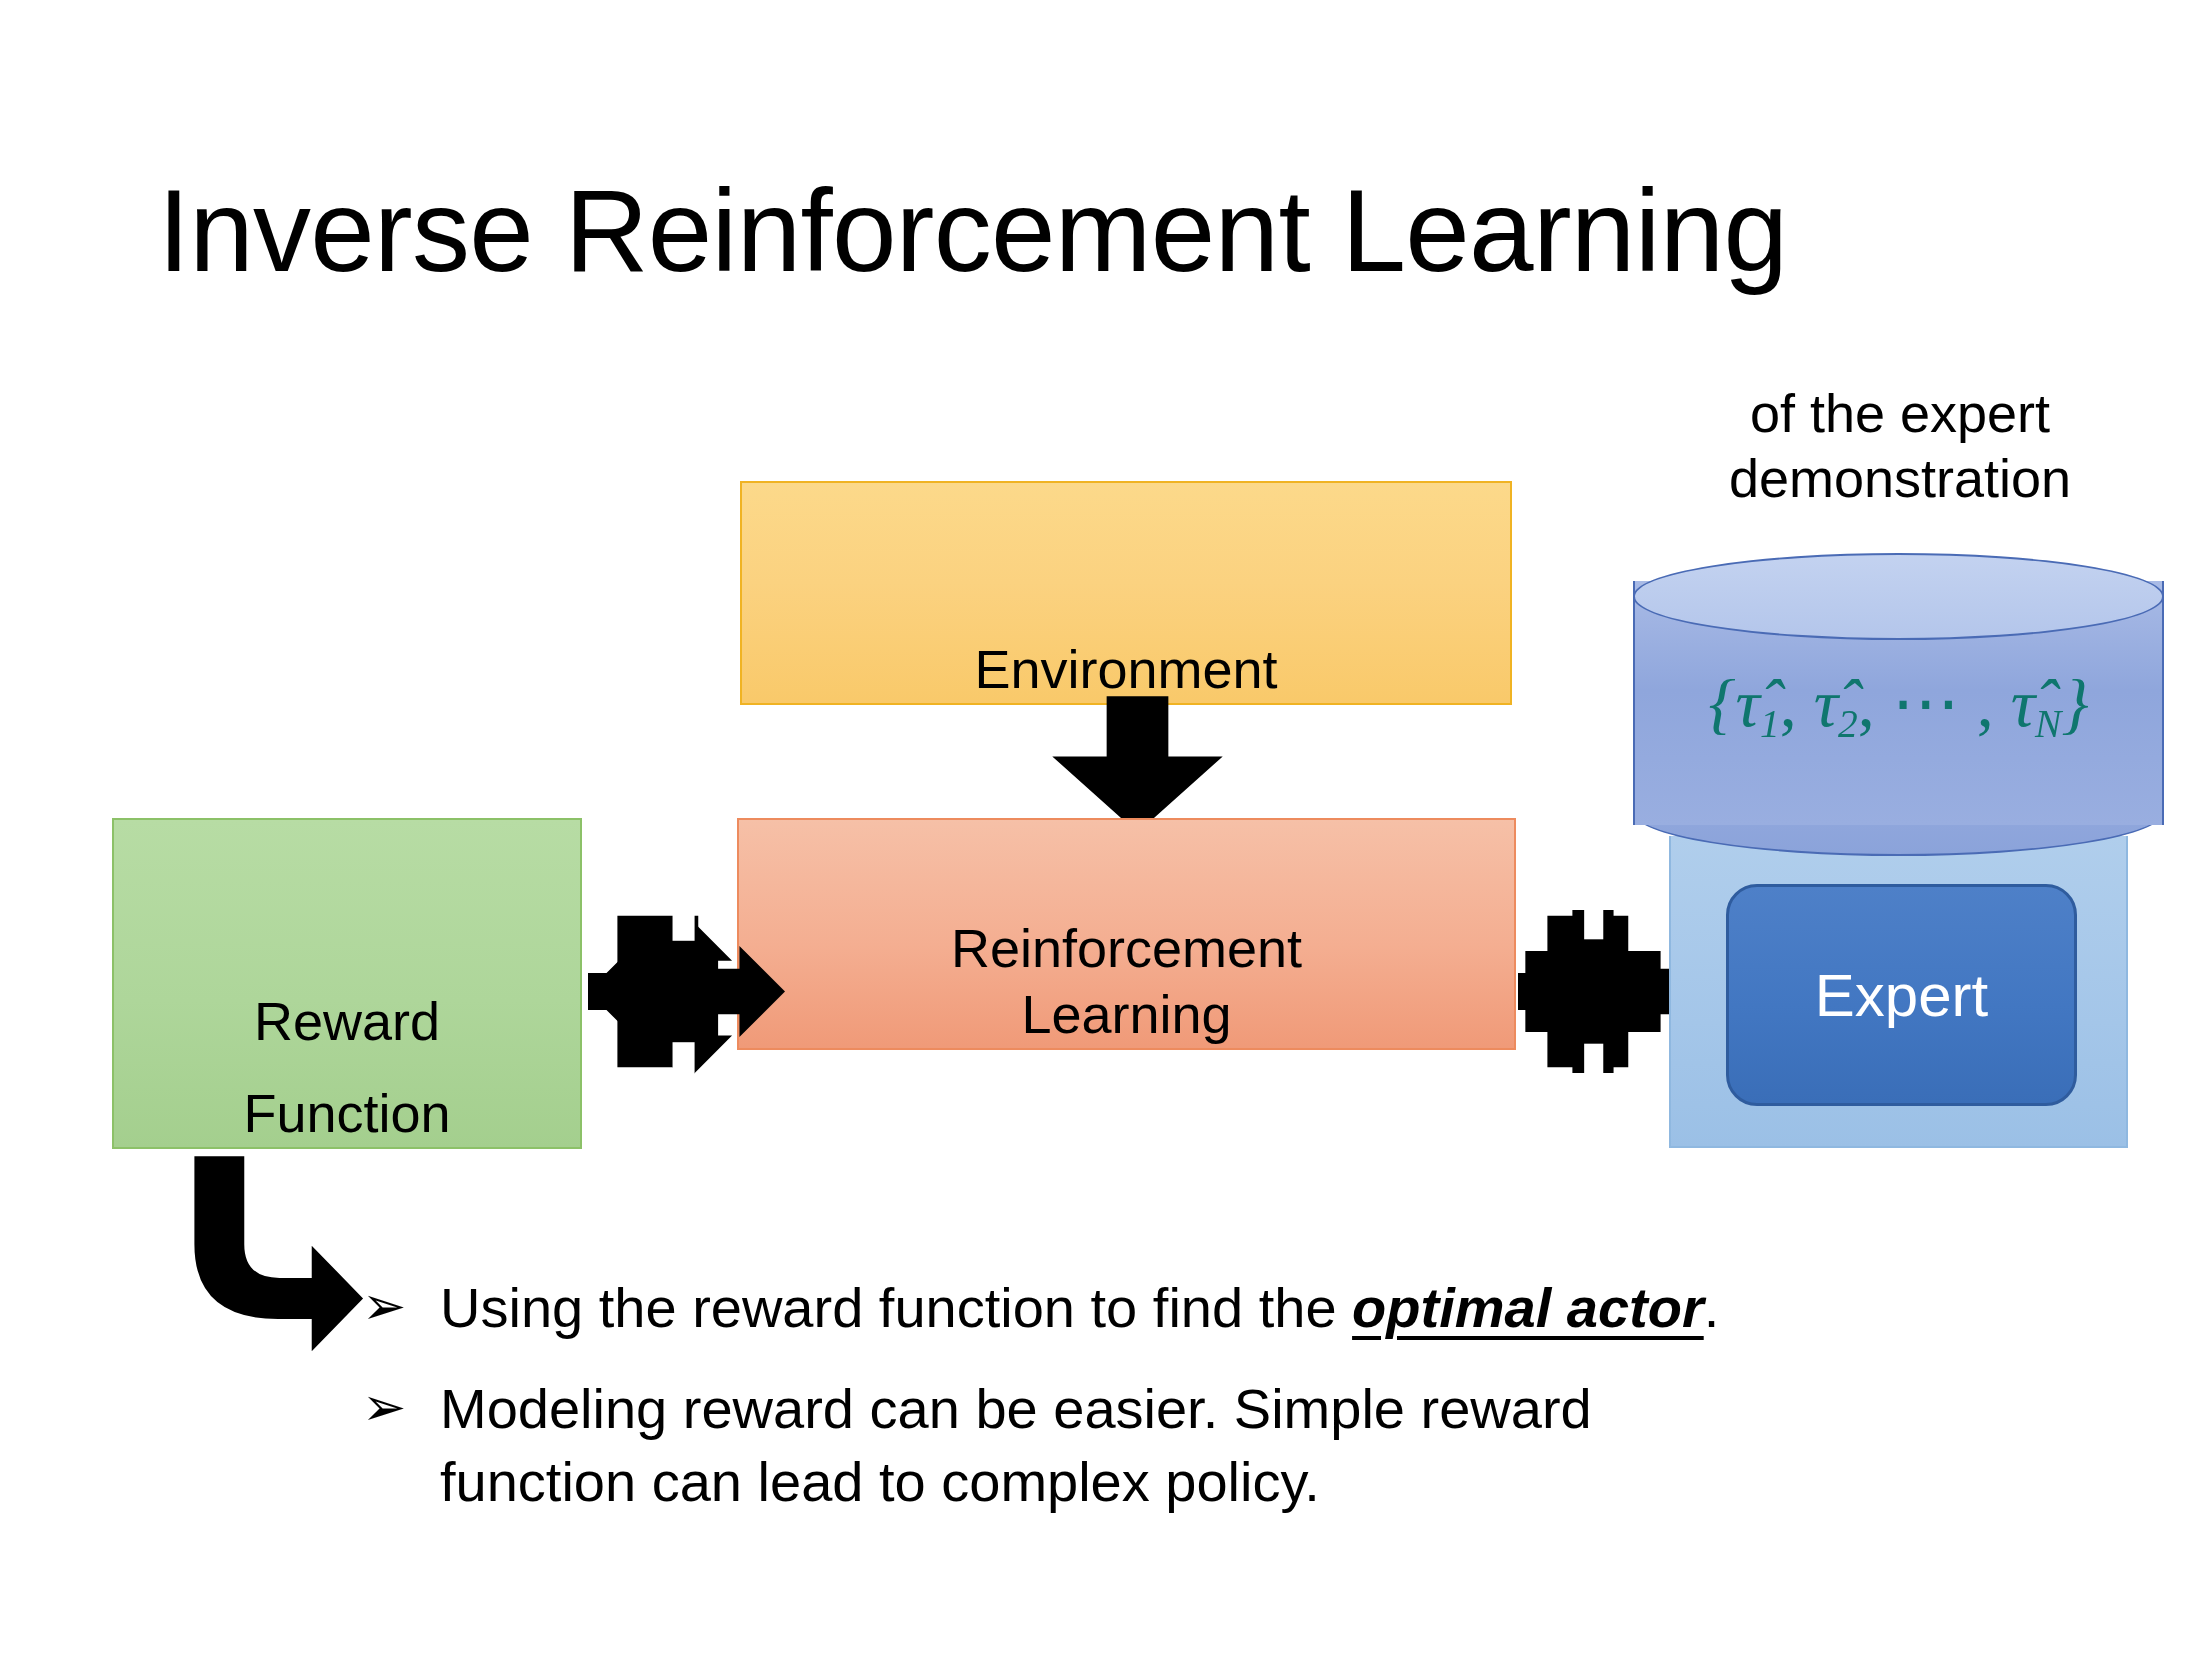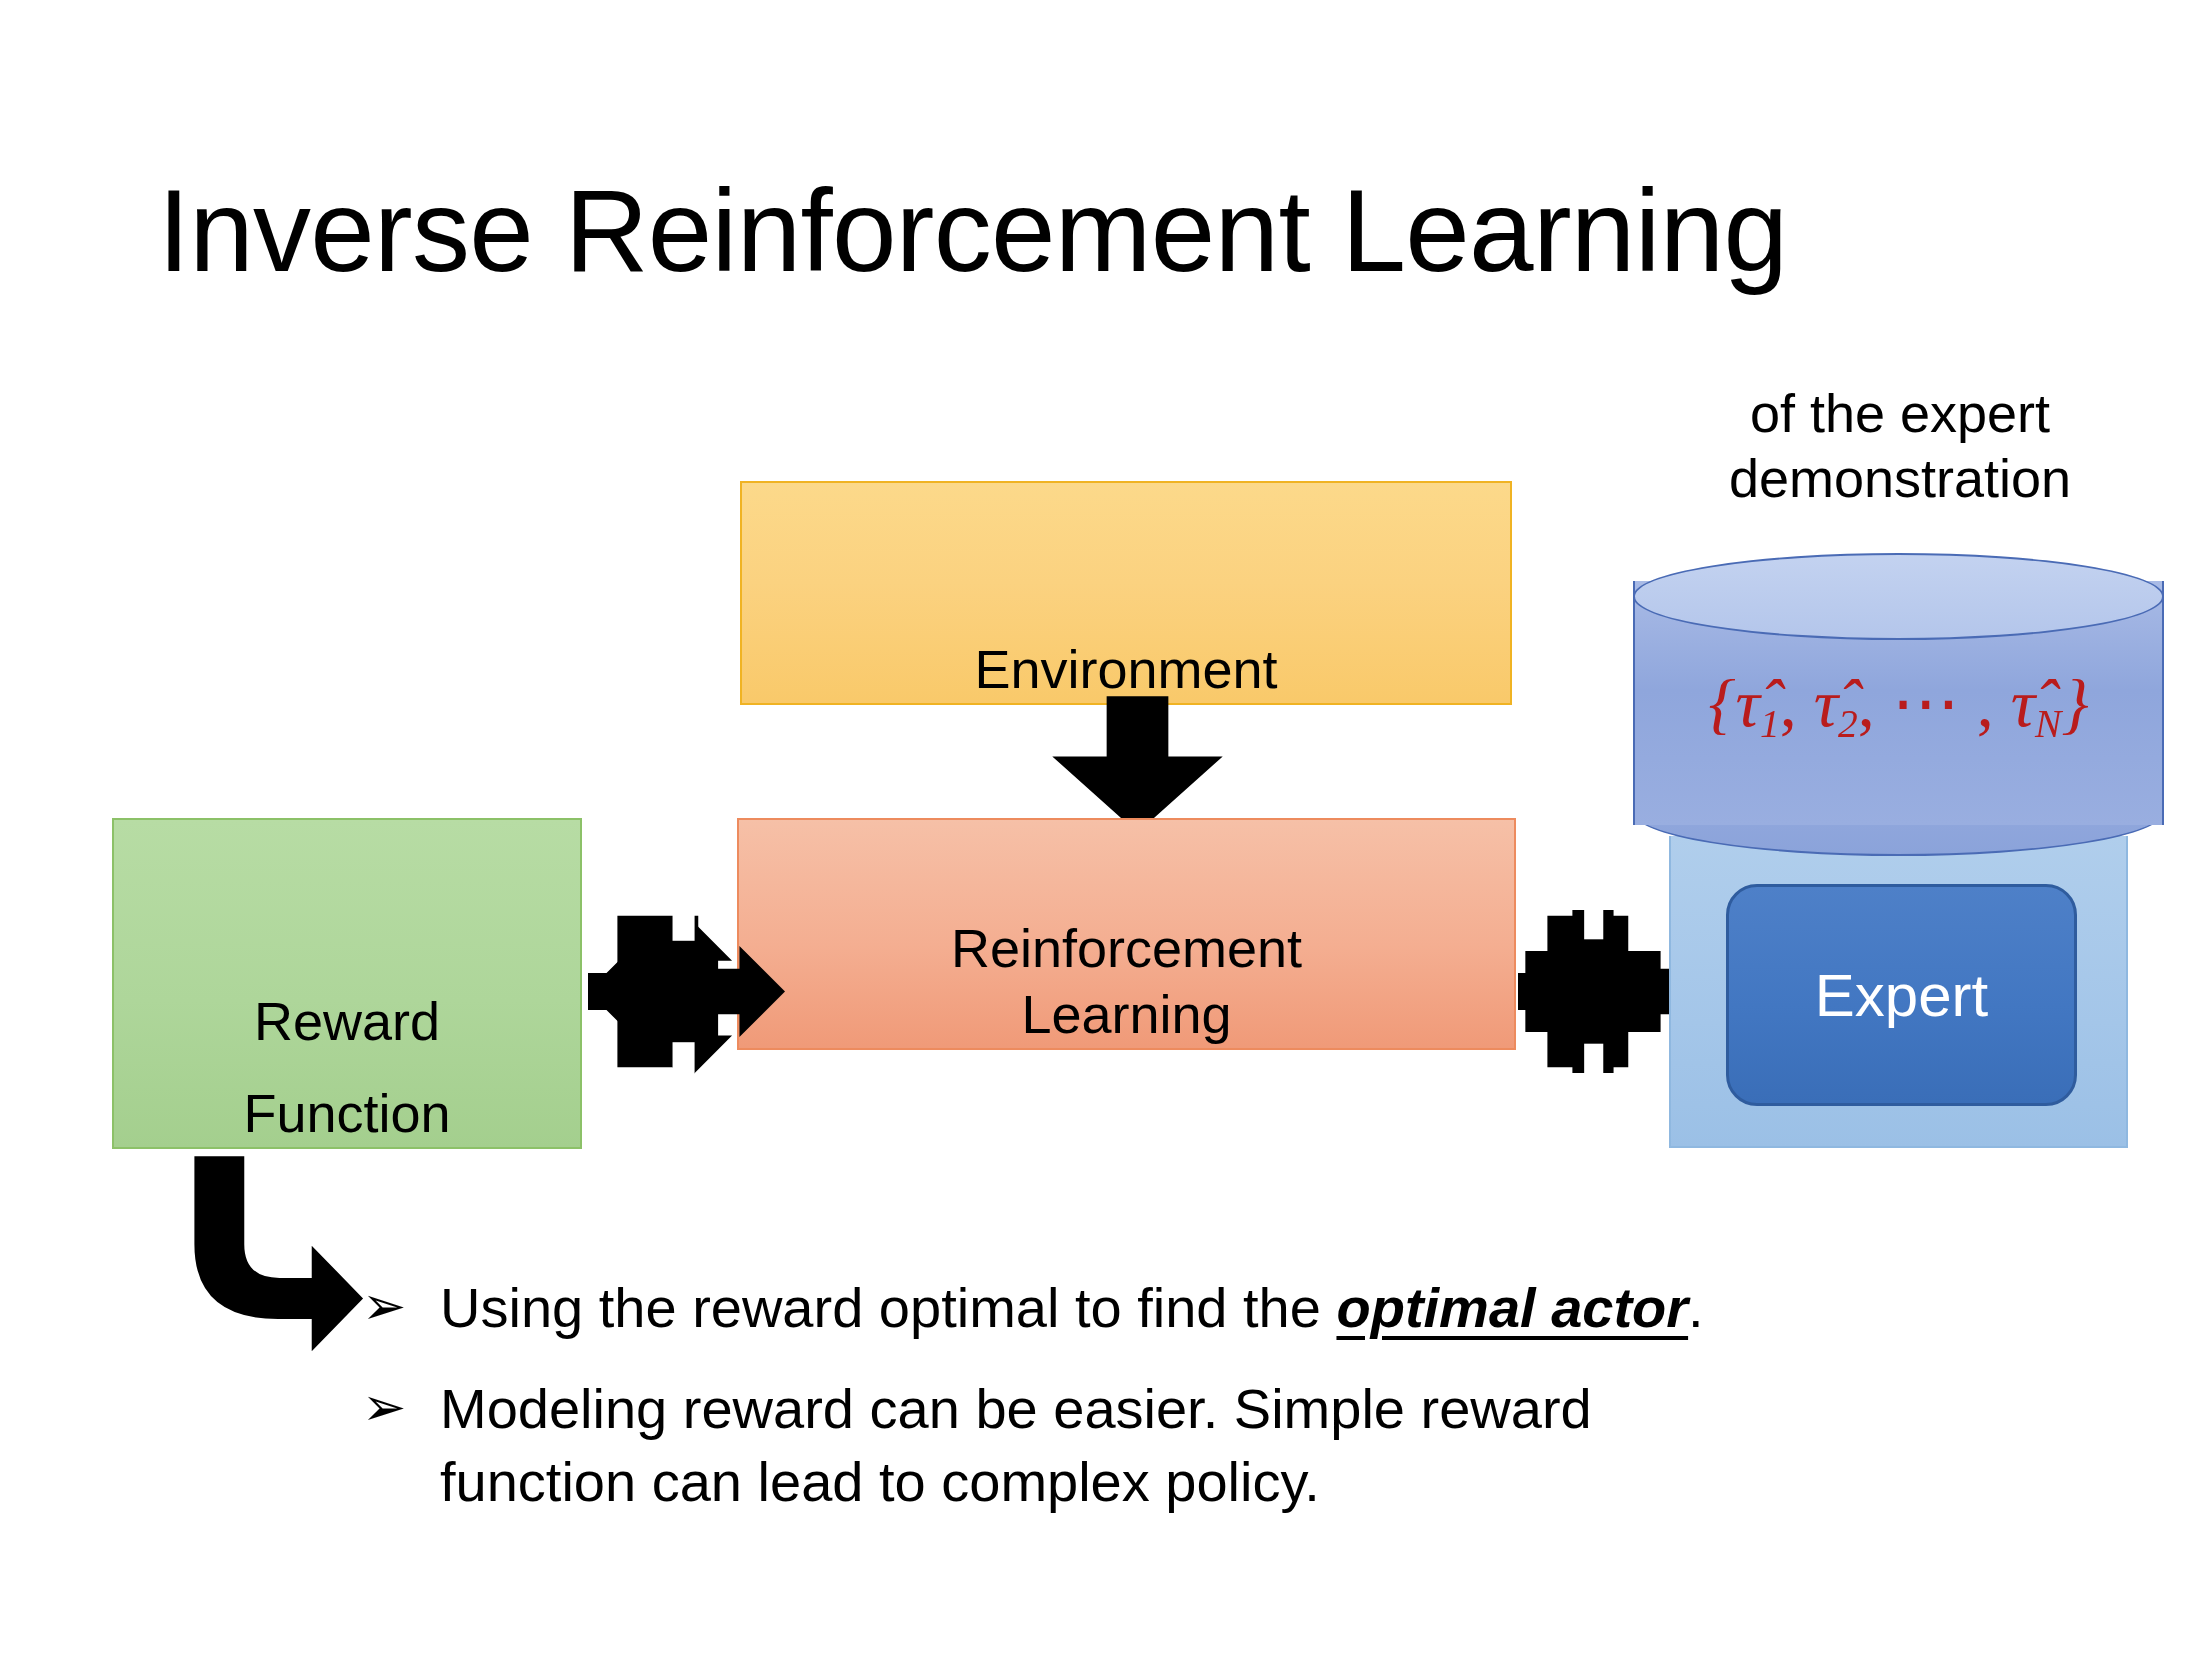--- a/index.html
+++ b/index.html
@@ -148,21 +148,21 @@
   }
   #cyl-formula {
     position: absolute;
     left: 0;
     top: 110px;
     width: 531px;
     text-align: center;
     font-family: "Liberation Serif", serif;
     font-style: italic;
     font-size: 68px;
-    color: #b91c1c;
+    color: #0f766e;
     white-space: nowrap;
   }
   #cyl-formula sub {
     font-size: 0.58em;
     vertical-align: -0.28em;
     font-style: italic;
   }
   .nostyle { font-style: normal; }
 
   
@@ -279,21 +279,21 @@
 </div>
 
 <svg class="arrow-svg" id="elbow-arrow" width="198" height="213" viewBox="0 0 270 290">
   <path d="M 36,0 L 104,0 L 104,120 Q 104,166 152,166 L 196,166 L 196,122 L 266,194 L 196,266 L 196,222 L 150,222 Q 36,222 36,120 Z" fill="#000000"></path>
 </svg>
 
 <div id="bullets">
 
   <div class="bullet">
     <span class="marker">➢</span>
-    <span>Using the reward optimal to find the </span><span class="emph">optimal actor</span><span>.</span>
+    <span>Using the reward function to find the </span><span class="emph">optimal actor</span><span>.</span>
   </div>
 
   <div class="bullet">
     <span class="marker">➢</span>
     <span class="bullet-line">Modeling reward can be easier. Simple reward</span>
     <span class="bullet-line">function can lead to complex policy.</span>
   </div>
 
 </div>
 

